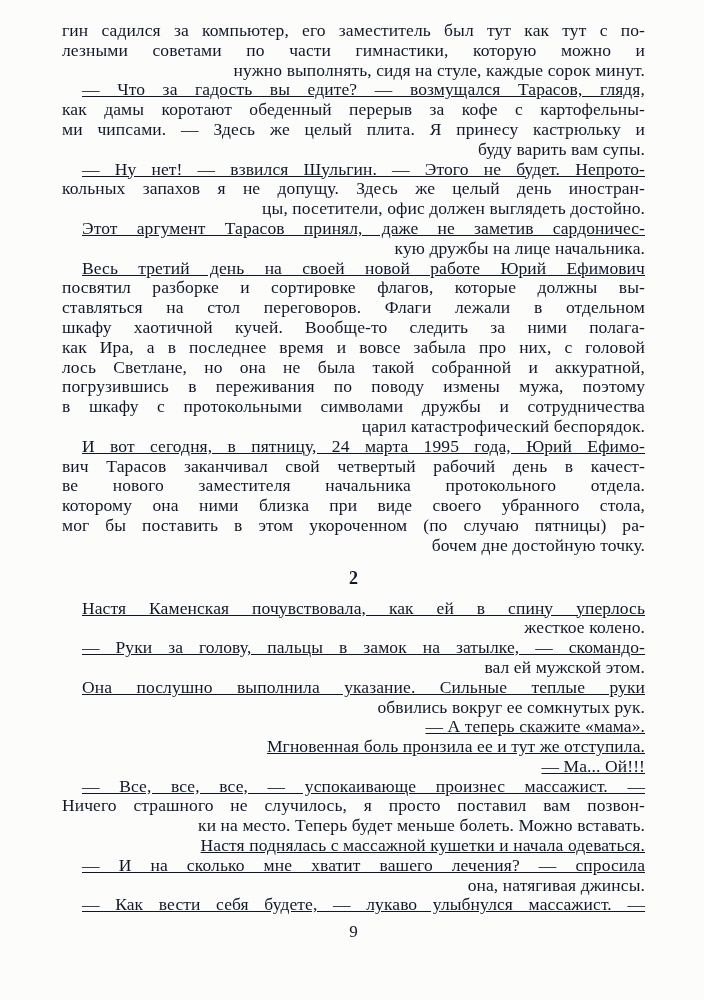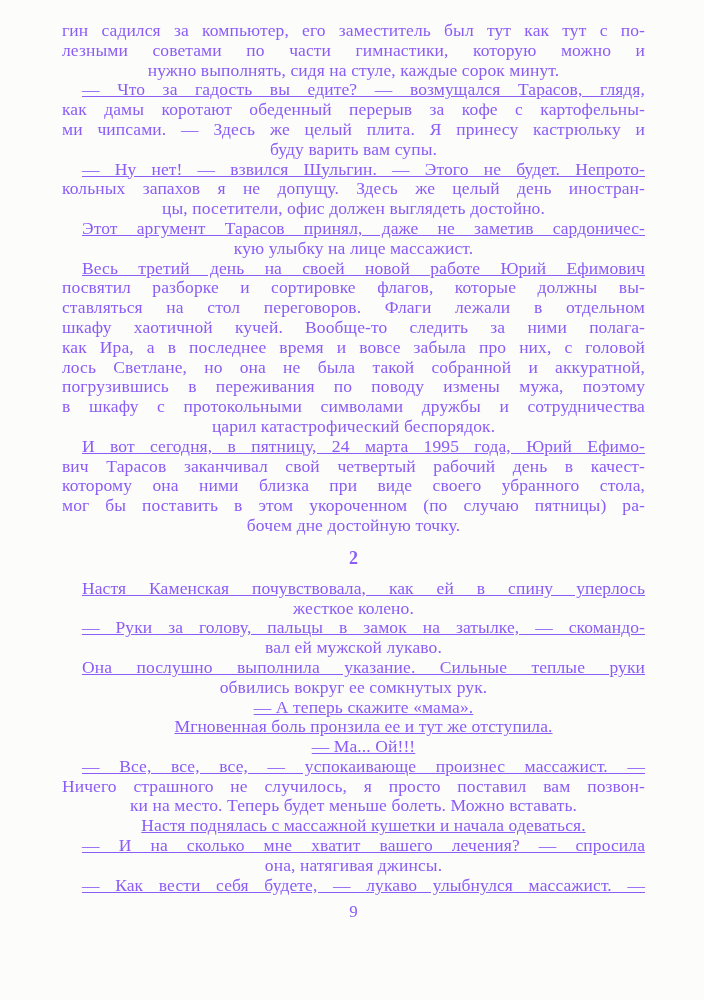--- a/index.html
+++ b/index.html
@@ -5,34 +5,34 @@
   html, body { margin: 0; padding: 0; }
   body {
     width: 704px; height: 1000px;
     background: #ffffff;
     font-family: "Liberation Serif", "DejaVu Serif", serif;
   }
   .page {
     position: relative;
     width: 704px; height: 1000px;
     background: #fcfcfb;
-    color: #8b5cf6;
+    color: #0f172a;
     overflow: hidden;
   }
   .text-column {
     position: absolute;
     left: 62px; top: 21px;
     width: 583px;
   }
   .line {
     font-size: 17.5px;
     line-height: 19.8px;
     height: 19.8px;
     white-space: normal;
-    text-align: center;
+    text-align: right;
     letter-spacing: 0.1px;
   }
   .line.j {
     text-align: justify;
     text-align-last: justify;
   }
   .line.ind { text-indent: 20px; text-decoration: underline; }
   .section-num {
     text-align: center;
     font-weight: bold;
@@ -59,42 +59,43 @@
         <div class="line j">лезными советами по части гимнастики, которую можно и</div>
         <div class="line">нужно выполнять, сидя на стуле, каждые сорок минут.</div>
         <div class="line j ind">— Что за гадость вы едите? — возмущался Тарасов, глядя,</div>
         <div class="line j">как дамы коротают обеденный перерыв за кофе с картофельны-</div>
         <div class="line j">ми чипсами. — Здесь же целый плита. Я принесу кастрюльку и</div>
         <div class="line">буду варить вам супы.</div>
         <div class="line j ind">— Ну нет! — взвился Шульгин. — Этого не будет. Непрото-</div>
         <div class="line j">кольных запахов я не допущу. Здесь же целый день иностран-</div>
         <div class="line">цы, посетители, офис должен выглядеть достойно.</div>
         <div class="line j ind">Этот аргумент Тарасов принял, даже не заметив сардоничес-</div>
-        <div class="line">кую улыбку на лице массажист.</div>
+        <div class="line">кую дружбы на лице начальника.</div>
         <div class="line j ind">Весь третий день на своей новой работе Юрий Ефимович</div>
         <div class="line j">посвятил разборке и сортировке флагов, которые должны вы-</div>
         <div class="line j">ставляться на стол переговоров. Флаги лежали в отдельном</div>
         <div class="line j">шкафу хаотичной кучей. Вообще-то следить за ними полага-</div>
         <div class="line j">как Ира, а в последнее время и вовсе забыла про них, с головой</div>
         <div class="line j">лось Светлане, но она не была такой собранной и аккуратной,</div>
         <div class="line j">погрузившись в переживания по поводу измены мужа, поэтому</div>
         <div class="line j">в шкафу с протокольными символами дружбы и сотрудничества</div>
         <div class="line">царил катастрофический беспорядок.</div>
         <div class="line j ind">И вот сегодня, в пятницу, 24 марта 1995 года, Юрий Ефимо-</div>
         <div class="line j">вич Тарасов заканчивал свой четвертый рабочий день в качест-</div>
+        <div class="line j">ве нового заместителя начальника протокольного отдела.</div>
         <div class="line j">которому она ними близка при виде своего убранного стола,</div>
         <div class="line j">мог бы поставить в этом укороченном (по случаю пятницы) ра-</div>
         <div class="line">бочем дне достойную точку.</div>
       </div>
     <div class="section-num">2</div>
     <div>
         <div class="line j ind">Настя Каменская почувствовала, как ей в спину уперлось</div>
         <div class="line">жесткое колено.</div>
         <div class="line j ind">— Руки за голову, пальцы в замок на затылке, — скомандо-</div>
-        <div class="line">вал ей мужской лукаво.</div>
+        <div class="line">вал ей мужской этом.</div>
         <div class="line j ind">Она послушно выполнила указание. Сильные теплые руки</div>
         <div class="line">обвились вокруг ее сомкнутых рук.</div>
         <div class="line ind">— А теперь скажите «мама».</div>
         <div class="line ind">Мгновенная боль пронзила ее и тут же отступила.</div>
         <div class="line ind">— Ма... Ой!!!</div>
         <div class="line j ind">— Все, все, все, — успокаивающе произнес массажист. —</div>
         <div class="line j">Ничего страшного не случилось, я просто поставил вам позвон-</div>
         <div class="line">ки на место. Теперь будет меньше болеть. Можно вставать.</div>
         <div class="line ind">Настя поднялась с массажной кушетки и начала одеваться.</div>
         <div class="line j ind">— И на сколько мне хватит вашего лечения? — спросила</div>

